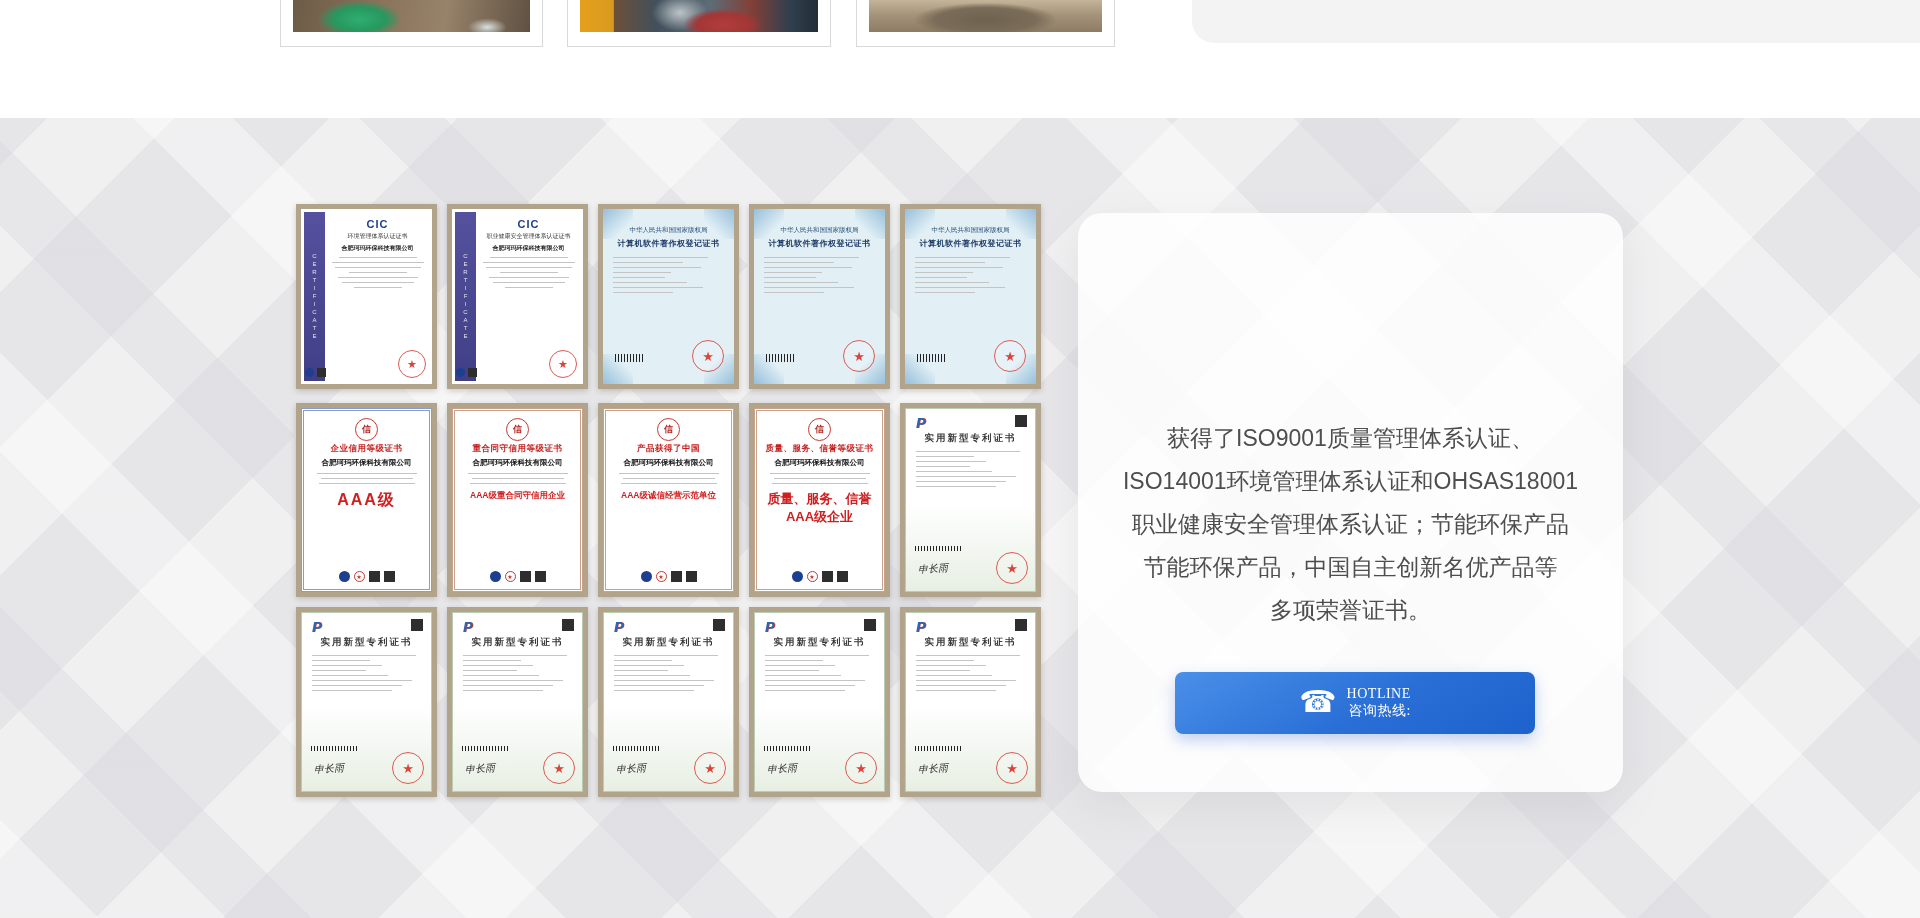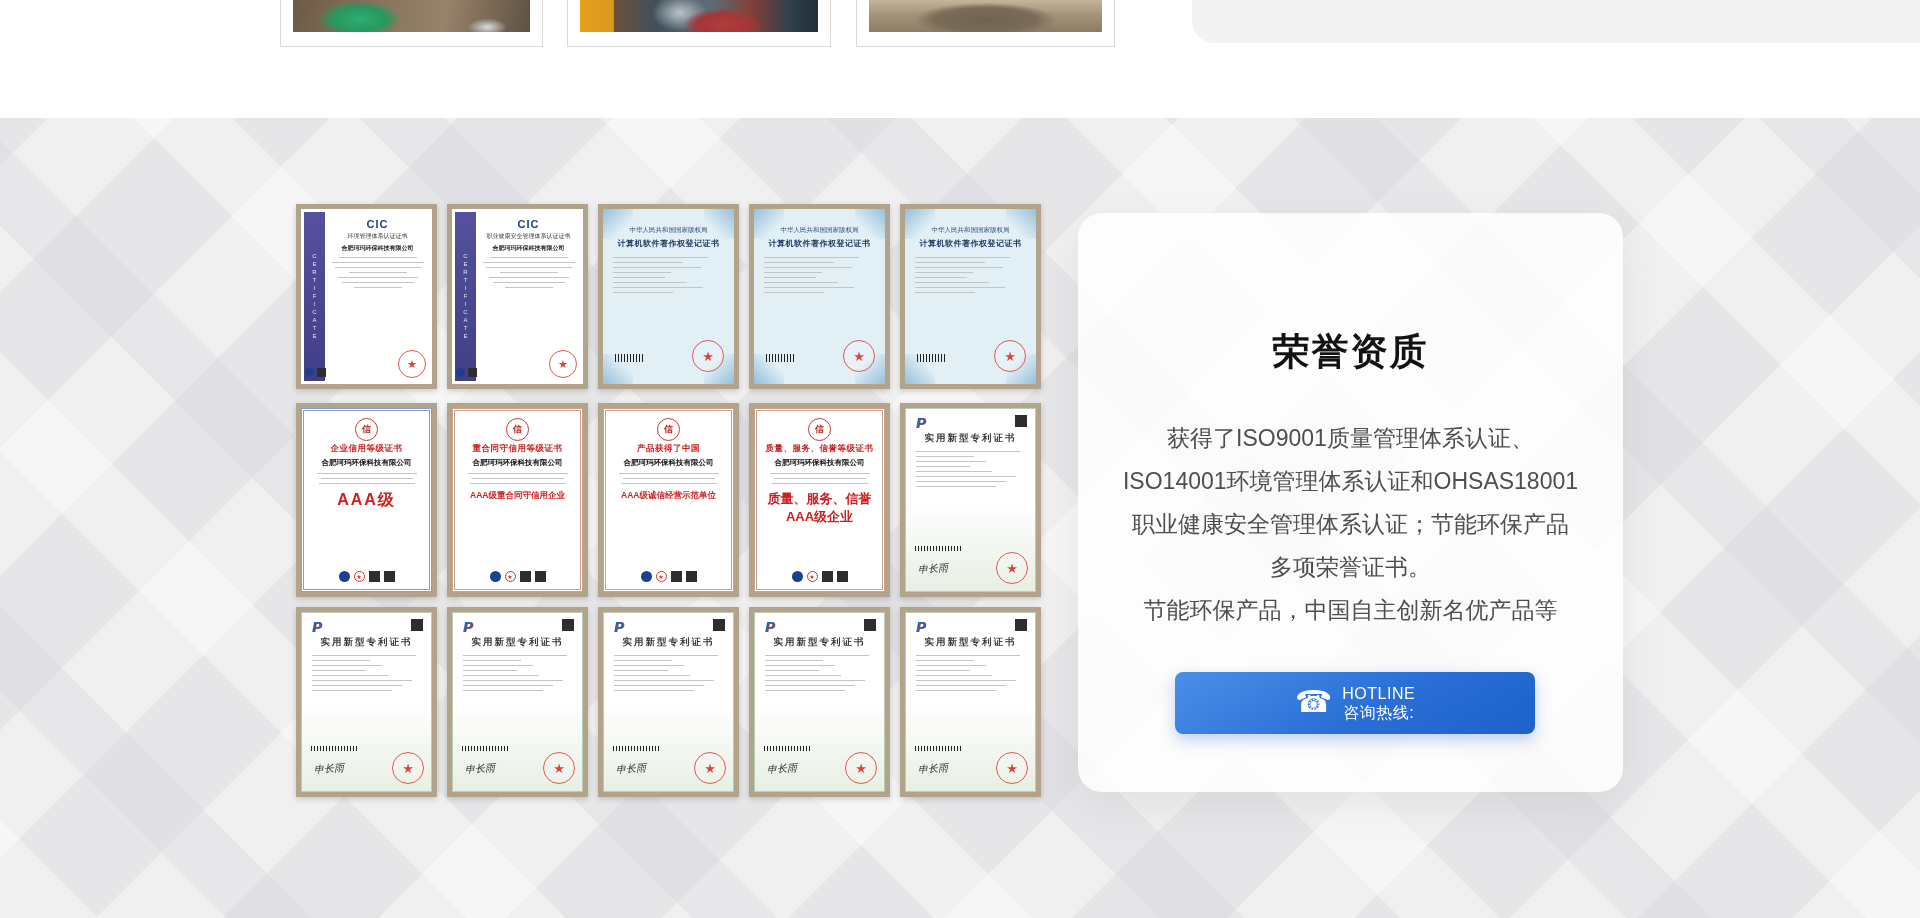--- a/index.html
+++ b/index.html
@@ -90,21 +90,21 @@
     font-size:96px;font-weight:bold;color:#ededf0;letter-spacing:1px;user-select:none;}
   .title{position:absolute;top:114px;left:0;right:0;margin:0;text-align:center;
     font-size:37px;font-weight:bold;color:#121212;letter-spacing:2px;}
   .para{position:absolute;top:204px;left:24px;right:24px;text-align:center;
     font-size:23px;line-height:43px;color:#4e4e4e;}
   .hotline-btn{position:absolute;left:97px;top:459px;width:360px;height:62px;border-radius:8px;
     display:flex;align-items:center;justify-content:center;gap:10px;cursor:pointer;color:#fff;
     background:linear-gradient(150deg,#4a90e8 0%,#2a6fd6 55%,#1d61cc 100%);
     box-shadow:0 6px 16px rgba(30,90,200,0.28);}
   .btn-phone{font-size:30px;line-height:1;margin-top:-2px;}
-  .btn-labels{display:flex;flex-direction:column;line-height:1.2;font-size:16px;text-align:center;letter-spacing:0.5px;}
+  .btn-labels{display:flex;flex-direction:column;line-height:1.2;font-size:14px;text-align:right;letter-spacing:0.5px;font-family:Liberation Serif, serif;}
   .btn-number{font-size:30px;font-weight:bold;letter-spacing:0.5px;}
 </style>
 </head>
 <body>
 
 <div class="stage">
 
   <div class="top-strip">
     <div class="photo-card photo-1">
       <div class="img"></div>
@@ -435,27 +435,26 @@
             <div class="ln" style="width: 80px; margin-left: 10px; margin-right: auto;"></div>
           </div>
           <div class="barcode pt-barcode"></div>
           <div class="pt-sig">申长雨</div>
           <div class="seal" style="height: 30px; width: 30px; font-size: 13px; right: 7px; bottom: 7px;">★</div>
         </div>
       </div>
     </div>
 
   <div class="honor-card">
-    <h2 class="title">荣誉资质</h2>
     <div class="para">
       <div>获得了ISO9001质量管理体系认证、</div>
       <div>ISO14001环境管理体系认证和OHSAS18001</div>
       <div>职业健康安全管理体系认证；节能环保产品</div>
+      <div>节能环保产品，中国自主创新名优产品等</div>
       <div>多项荣誉证书。</div>
-      <div>节能环保产品，中国自主创新名优产品等</div>
     </div>
     <div class="hotline-btn">
       <span class="btn-phone">☎</span>
       <span class="btn-labels">
         <span>HOTLINE</span>
         <span>咨询热线:</span>
       </span>
     </div>
   </div>
 

